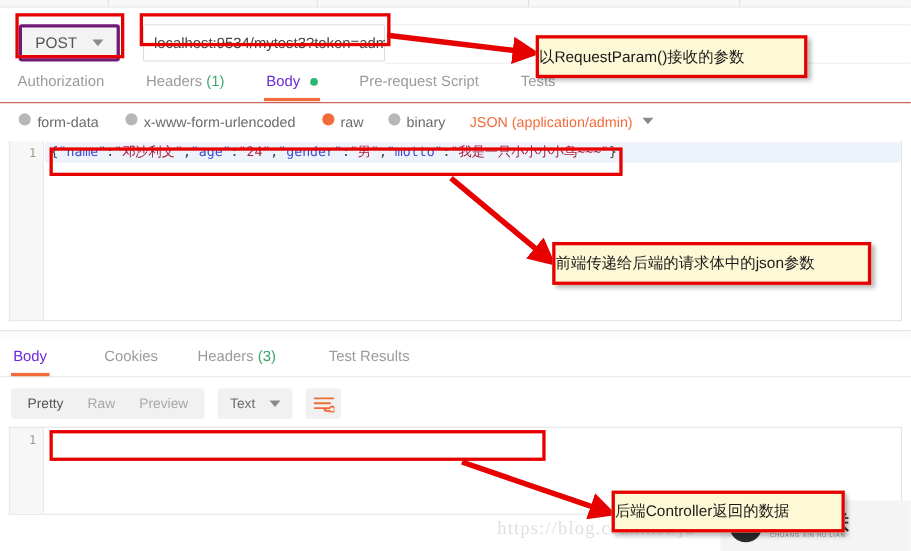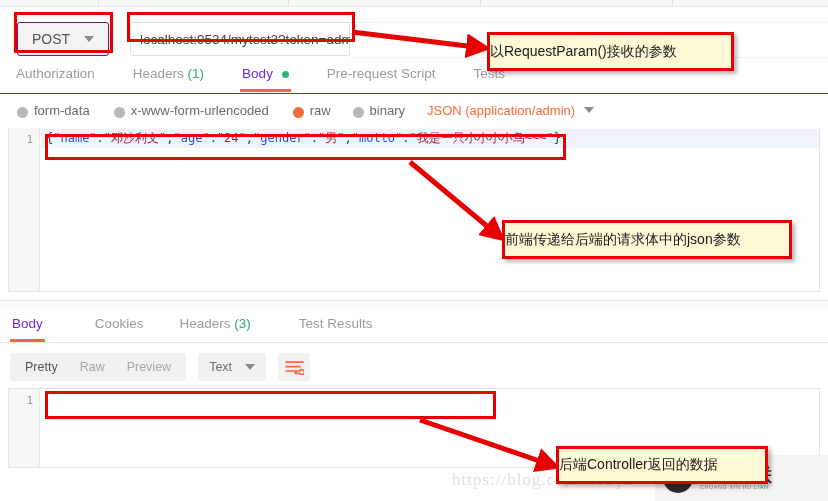--- a/index.html
+++ b/index.html
@@ -38,21 +38,21 @@
     left: 0; top: 7px;
     width: 828px; height: 50px;
     background: #ffffff;
   }
   #method-select {
     position: absolute;
     left: 17px; top: 15px;
     width: 92px; height: 34px;
     box-sizing: border-box;
     background: #f3f3f3;
-    border: 1px solid #701a75;
+    border: 3px solid #701a75;
     border-radius: 3px;
     display: flex;
     align-items: center;
     justify-content: center;
     gap: 14px;
     font-size: 14px;
     color: #555555;
   }
   #method-select .caret {
     width: 0; height: 0;
@@ -124,21 +124,21 @@
   #body-types {
     position: absolute;
     left: 0; top: 94px;
     width: 828px; height: 32px;
     background: #ffffff;
     display: flex;
     align-items: center;
   }
   .radio-item {
     display: flex;
-    align-items: flex-end;
+    align-items: flex-start;
     font-size: 13px;
     color: #6b6b6b;
     white-space: nowrap;
   }
   .radio-dot {
     width: 11px; height: 11px;
     border-radius: 50%;
     background: #b7b7b7;
     margin-right: 6px;
   }

